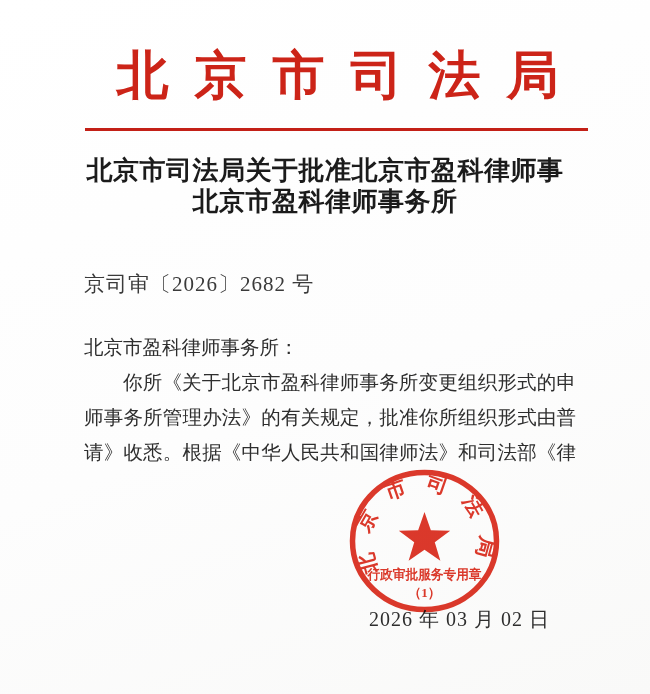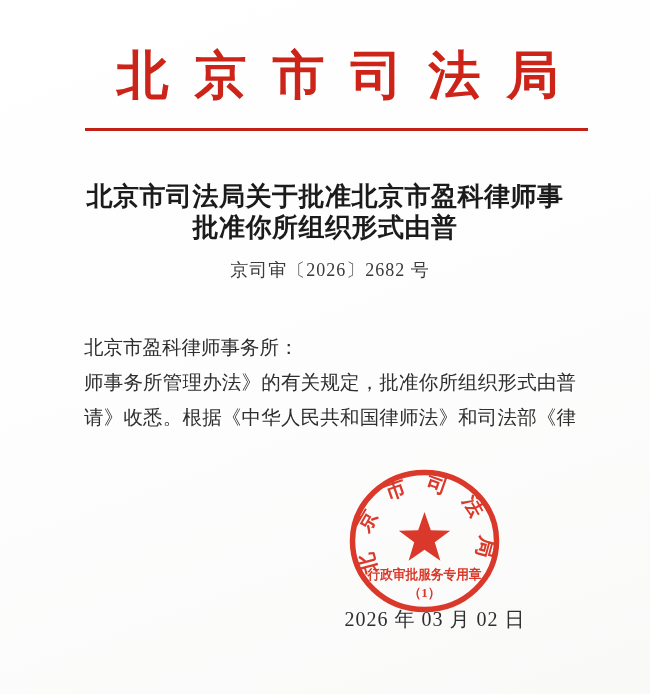--- a/index.html
+++ b/index.html
@@ -24,54 +24,54 @@
     line-height: 1.15;
     white-space: nowrap;
   }
   .red-rule {
     position: absolute;
     top: 128px; left: 85px; width: 503px; height: 3px;
     background: #c32017;
   }
   .doc-title {
     position: absolute;
-    top: 181px; left: 60px; width: 530px;
+    top: 155px; left: 60px; width: 530px;
     text-align: center;
     font-size: 26px;
     font-weight: bold;
     color: #1b1b1b;
     line-height: 31px;
     letter-spacing: 0.5px;
   }
   .doc-number {
     position: absolute;
-    top: 258px; left: 84px; width: 492px;
-    text-align: center;
-    font-size: 18px;
+    top: 270px; left: 84px; width: 492px;
+    text-align: left;
+    font-size: 21px;
     color: #3a3a3a;
     letter-spacing: 1px;
   }
   .body-text {
     position: absolute;
     top: 330px; left: 84px; width: 492px;
     font-size: 19.5px;
     color: #2e2e2e;
     line-height: 35px;
   }
   .line { white-space: nowrap; }
   .line.justify {
     white-space: normal;
     text-align: justify;
     text-align-last: justify;
   }
   .line.indent { text-indent: 39px; }
   .doc-date {
     position: absolute;
     top: 606px; left: 320px; width: 230px;
-    text-align: center;
+    text-align: right;
     font-size: 20px;
     color: #2e2e2e;
     letter-spacing: 1px;
     z-index: 1;
   }
   .seal {
     position: absolute;
     top: 469px; left: 348px; width: 153px; height: 145px;
     z-index: 2;
     mix-blend-mode: multiply;
@@ -104,27 +104,28 @@
 <body>
 
 <div class="page">
 
   <div class="agency-header">北京市司法局</div>
 
   <div class="red-rule"></div>
 
   <div class="doc-title">
     <div>北京市司法局关于批准北京市盈科律师事</div>
-    <div>批准你所组织形式由普</div>
+    <div>北京市盈科律师事务所</div>
   </div>
 
   <div class="doc-number">京司审〔2026〕2682 号</div>
 
   <div class="body-text">
     <div class="line">北京市盈科律师事务所：</div>
+    <div class="line indent justify">你所《关于北京市盈科律师事务所变更组织形式的申</div>
     <div class="line justify">师事务所管理办法》的有关规定，批准你所组织形式由普</div>
     <div class="line justify">请》收悉。根据《中华人民共和国律师法》和司法部《律</div>
   </div>
 
   <div class="doc-date">2026 年 03 月 02 日</div>
 
   <div class="seal">
     <svg viewBox="0 0 153 145" xmlns="http://www.w3.org/2000/svg">
       <ellipse class="ring" cx="76.5" cy="72" rx="72" ry="68.5"></ellipse>
       <path id="sealArcPath" d="M 33.9 103.4 A 54 51 0 1 1 119.1 103.4" fill="none"></path>

